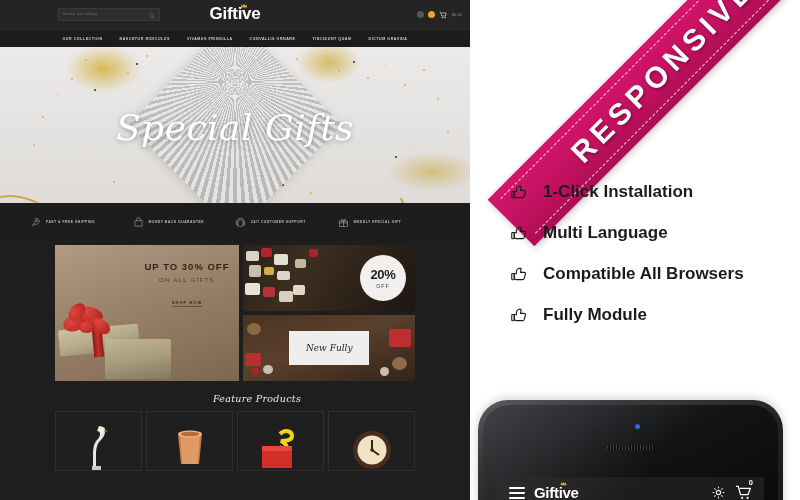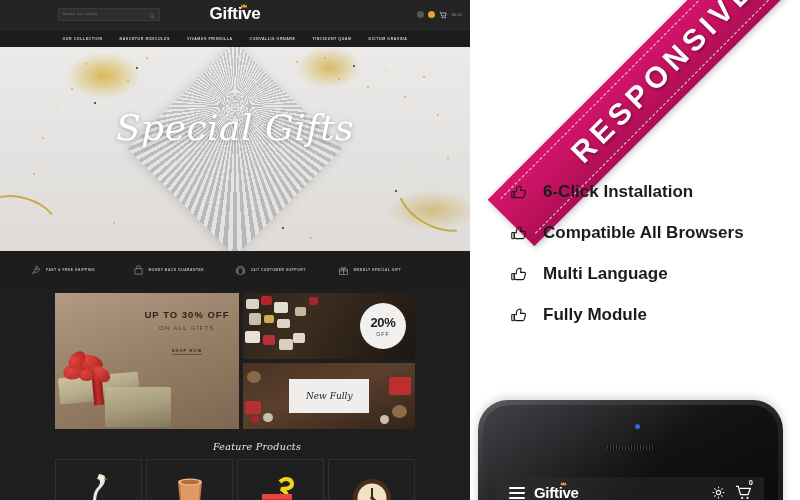--- a/index.html
+++ b/index.html
@@ -74,21 +74,21 @@
     display: flex; align-items: center; justify-content: center;
     gap: 17px;
   }
   .nav-item {
     font-size: 3.6px; color: #cfcfcf; letter-spacing: .55px;
     font-weight: 700; white-space: nowrap; cursor: pointer;
   }
 
   
   .hero {
-    position: relative; height: 204px; overflow: hidden;
+    position: relative; height: 156px; overflow: hidden;
     background: #e9e7e6;
   }
   .hero-bg {
     position:absolute; inset:0;
     background:
       radial-gradient(ellipse 60px 38px at 22% 14%, rgba(214,176,60,.85) 0%, rgba(214,176,60,0) 62%),
       radial-gradient(ellipse 52px 34px at 70% 10%, rgba(208,172,58,.75) 0%, rgba(208,172,58,0) 62%),
       radial-gradient(ellipse 70px 30px at 92% 80%, rgba(198,162,54,.55) 0%, rgba(198,162,54,0) 65%),
       linear-gradient(180deg,#eceae8 0%, #e4e2e0 55%, #dedbd8 100%);
   }
@@ -571,42 +571,42 @@
 
     <div class="features">
 
       <div class="feat">
         <span class="feat-ico">
           <svg viewBox="0 0 24 24" fill="none" stroke="#1b1b1b" stroke-width="1.6" stroke-linejoin="round">
             <path d="M6 11h3V9c0-3 2-6 5-6 1.4 0 2 .9 1.6 2.2L14.8 9H20c1.3 0 2.1 1.1 1.8 2.3l-1.7 6.2c-.3 1-1.2 1.7-2.3 1.7H9l-3-1.2z"></path>
             <rect x="2.5" y="10.6" width="3.6" height="8.8" rx="1"></rect>
           </svg>
         </span>
-        <span class="feat-label">6-Click Installation</span>
+        <span class="feat-label">1-Click Installation</span>
       </div>
 
 
       <div class="feat">
         <span class="feat-ico">
           <svg viewBox="0 0 24 24" fill="none" stroke="#1b1b1b" stroke-width="1.6" stroke-linejoin="round">
             <path d="M6 11h3V9c0-3 2-6 5-6 1.4 0 2 .9 1.6 2.2L14.8 9H20c1.3 0 2.1 1.1 1.8 2.3l-1.7 6.2c-.3 1-1.2 1.7-2.3 1.7H9l-3-1.2z"></path>
             <rect x="2.5" y="10.6" width="3.6" height="8.8" rx="1"></rect>
           </svg>
         </span>
-        <span class="feat-label">Compatible All Browsers</span>
+        <span class="feat-label">Multi Language</span>
       </div>
 
       <div class="feat">
         <span class="feat-ico">
           <svg viewBox="0 0 24 24" fill="none" stroke="#1b1b1b" stroke-width="1.6" stroke-linejoin="round">
             <path d="M6 11h3V9c0-3 2-6 5-6 1.4 0 2 .9 1.6 2.2L14.8 9H20c1.3 0 2.1 1.1 1.8 2.3l-1.7 6.2c-.3 1-1.2 1.7-2.3 1.7H9l-3-1.2z"></path>
             <rect x="2.5" y="10.6" width="3.6" height="8.8" rx="1"></rect>
           </svg>
         </span>
-        <span class="feat-label">Multi Language</span>
+        <span class="feat-label">Compatible All Browsers</span>
       </div>
 
       <div class="feat">
         <span class="feat-ico">
           <svg viewBox="0 0 24 24" fill="none" stroke="#1b1b1b" stroke-width="1.6" stroke-linejoin="round">
             <path d="M6 11h3V9c0-3 2-6 5-6 1.4 0 2 .9 1.6 2.2L14.8 9H20c1.3 0 2.1 1.1 1.8 2.3l-1.7 6.2c-.3 1-1.2 1.7-2.3 1.7H9l-3-1.2z"></path>
             <rect x="2.5" y="10.6" width="3.6" height="8.8" rx="1"></rect>
           </svg>
         </span>
         <span class="feat-label">Fully Module</span>

